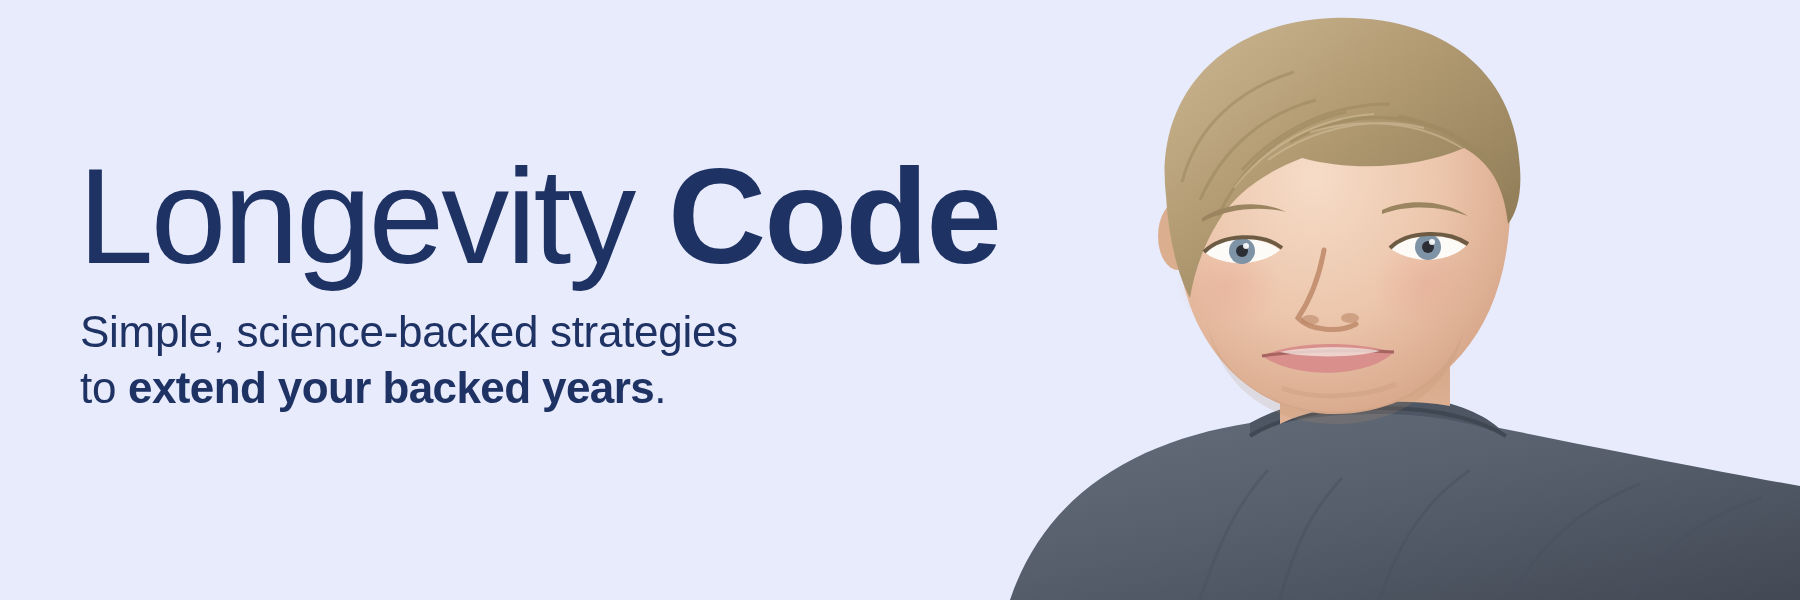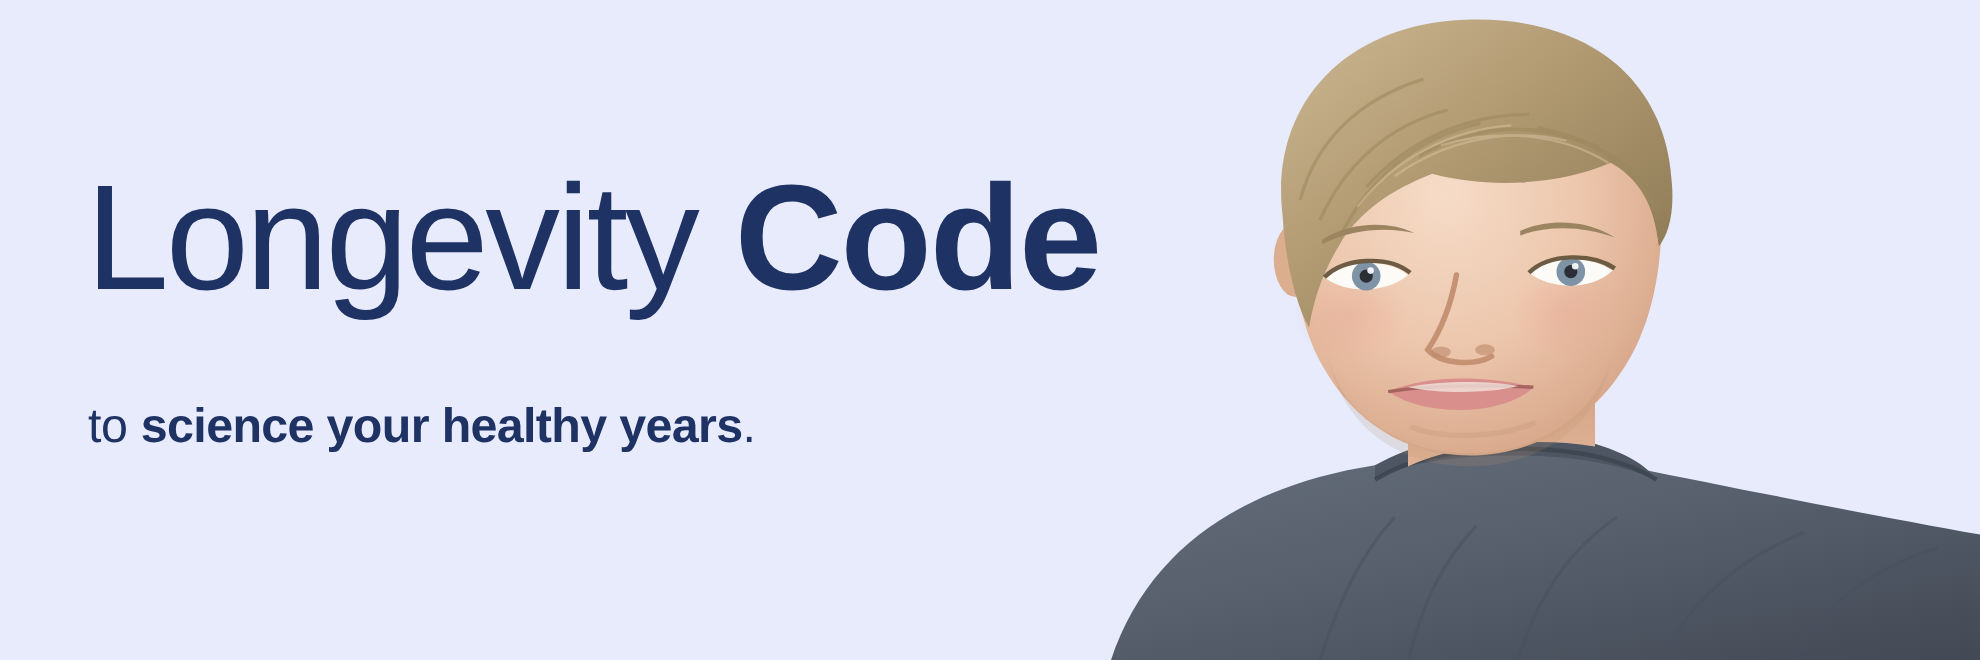--- a/index.html
+++ b/index.html
@@ -48,22 +48,23 @@
 </style>
 </head>
 <body>
 
 <div id="banner">
 
   <div id="text-block">
 
     <div id="headline"><span class="light">Longevity </span><span class="heavy">Code</span></div>
 
-
-    <div id="subline2"><span>to </span><span class="bold">science your healthy years</span><span>.</span></div>
+    <div id="subline1"><span>Simple, science-backed strategies</span></div>
+
+    <div id="subline2"><span>to </span><span class="bold">extend your backed years</span><span>.</span></div>
   </div>
 
   <div id="portrait">
     <svg viewBox="0 0 850 600" xmlns="http://www.w3.org/2000/svg">
       <defs>
         <radialGradient id="gSkin" cx="42%" cy="38%" r="68%">
           <stop offset="0%" stop-color="#f6dcc8"></stop>
           <stop offset="55%" stop-color="#ecc6ac"></stop>
           <stop offset="100%" stop-color="#d6a487"></stop>
         </radialGradient>

